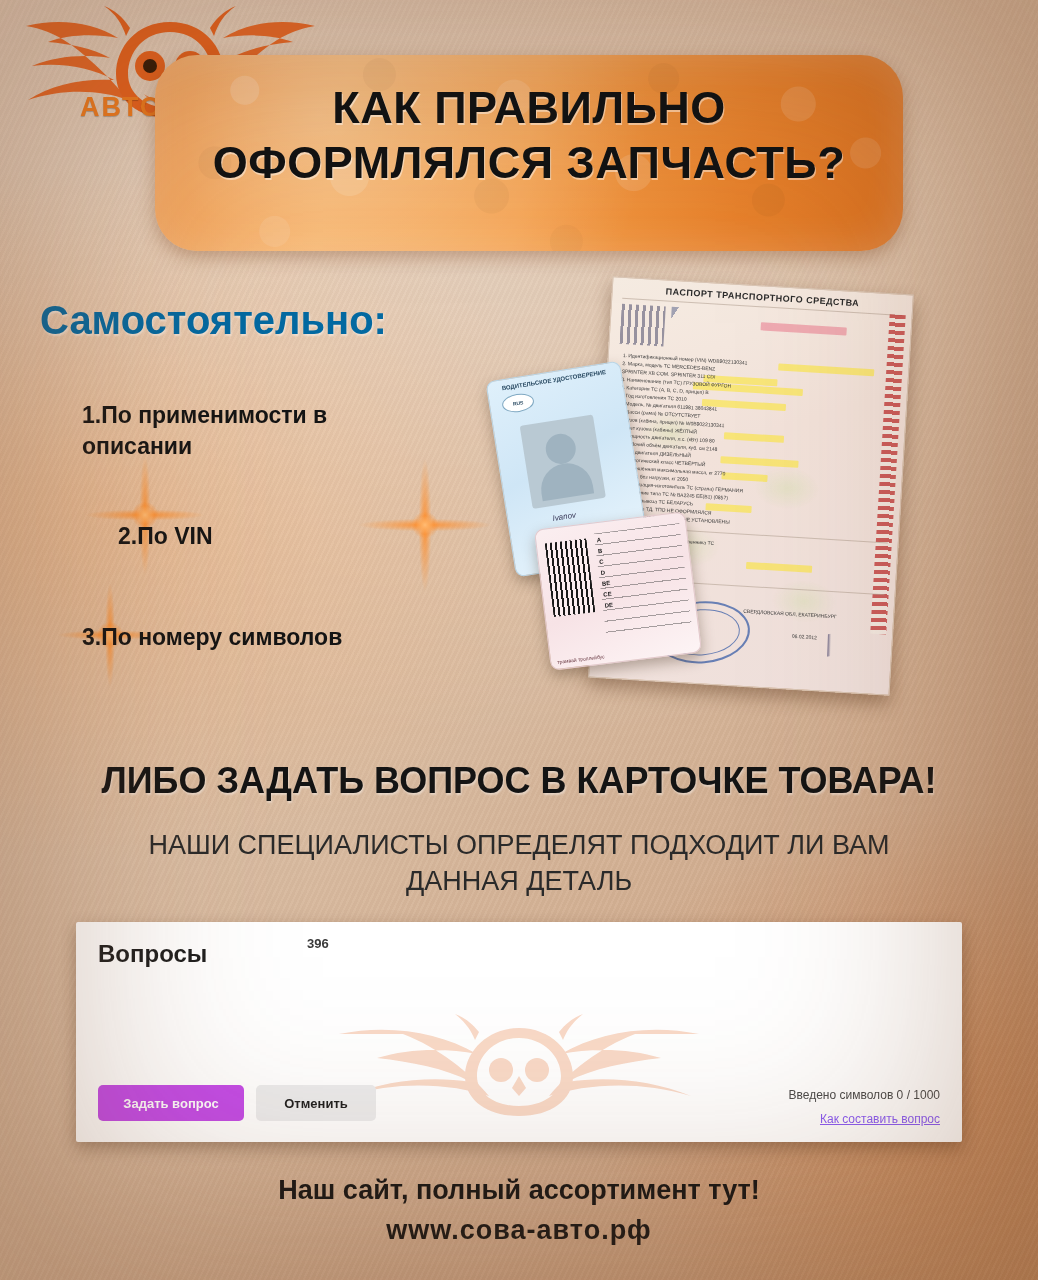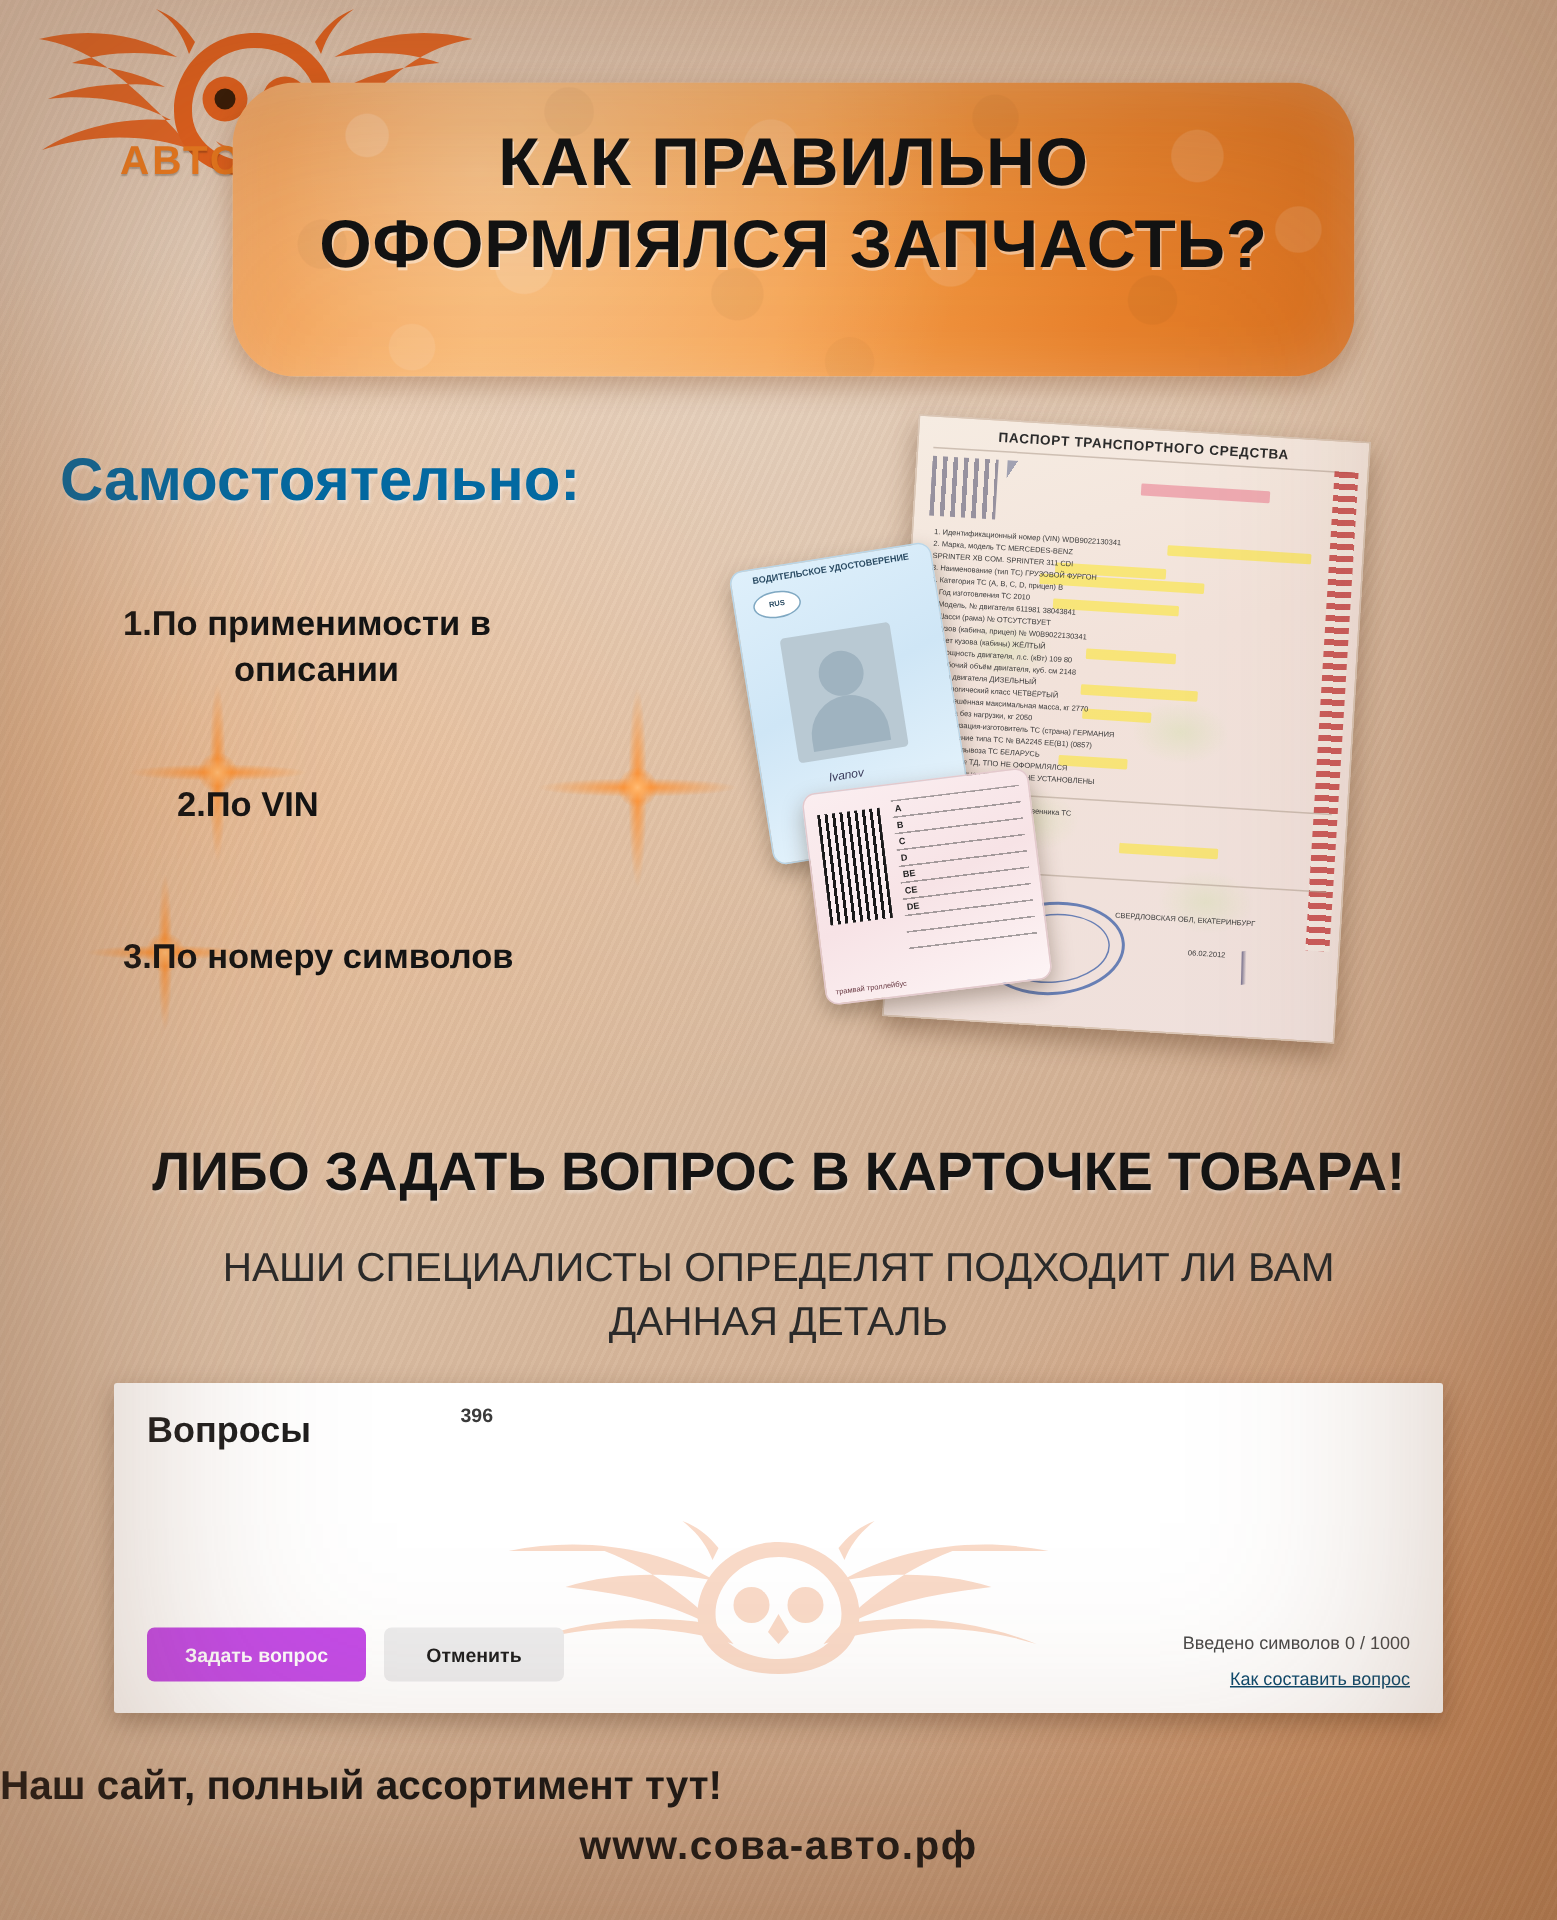--- a/index.html
+++ b/index.html
@@ -81,21 +81,21 @@
   }
 
   
   .self-heading{
     position:absolute;left:40px;top:298px;
     font-size:40px;font-weight:bold;color:#0369a1;
     text-shadow:1px 2px 2px rgba(255,255,255,0.45);
   }
   .numbered{position:absolute;font-size:23px;font-weight:bold;color:#141414;line-height:1.35;}
   .n1{left:82px;top:400px;width:330px;}
-  .n1 .second{display:block;text-align:center;padding-right:72px;}
+  .n1 .second{display:block;padding-right:72px;}
   .n2{left:82px;top:521px;margin-left:36px;}
   .n3{left:82px;top:622px;}
 
   
   .docs{position:absolute;left:490px;top:275px;width:460px;height:440px;}
   
   .pts{
     position:absolute;left:110px;top:10px;width:300px;height:400px;
     transform:rotate(3.5deg);
     background:linear-gradient(160deg,#f6ece2 0%, #f2e2da 40%, #efe0dc 100%);
@@ -195,25 +195,25 @@
     position:absolute;left:22px;top:163px;width:146px;height:36px;border-radius:5px;
     background:#c44ce8;color:#fff;font-size:13px;font-weight:bold;
     display:flex;align-items:center;justify-content:center;border:none;cursor:pointer;
   }
   .w-cancel{
     position:absolute;left:180px;top:163px;width:120px;height:36px;border-radius:5px;
     background:#ececed;color:#1f1f1f;font-size:13px;font-weight:bold;
     display:flex;align-items:center;justify-content:center;border:none;cursor:pointer;
   }
   .w-counter{position:absolute;right:22px;top:166px;font-size:12px;color:#4a4a4a;}
-  .w-help{position:absolute;right:22px;top:190px;font-size:12px;color:#0c4a6e;text-decoration:underline;cursor:pointer;}
+  .w-help{position:absolute;right:22px;top:190px;font-size:12px;color:#8b5cf6;text-decoration:underline;cursor:pointer;}
 
   
   .foot1{
-    position:absolute;left:0;right:0;top:1175px;text-align:left;
+    position:absolute;left:0;right:0;top:1175px;text-align:center;
     font-size:27px;font-weight:bold;color:#141414;
   }
   .foot2{
     position:absolute;left:0;right:0;top:1215px;text-align:center;
     font-size:27px;font-weight:bold;color:#141414;letter-spacing:1px;
   }
 </style>
 </head>
 <body>
 

